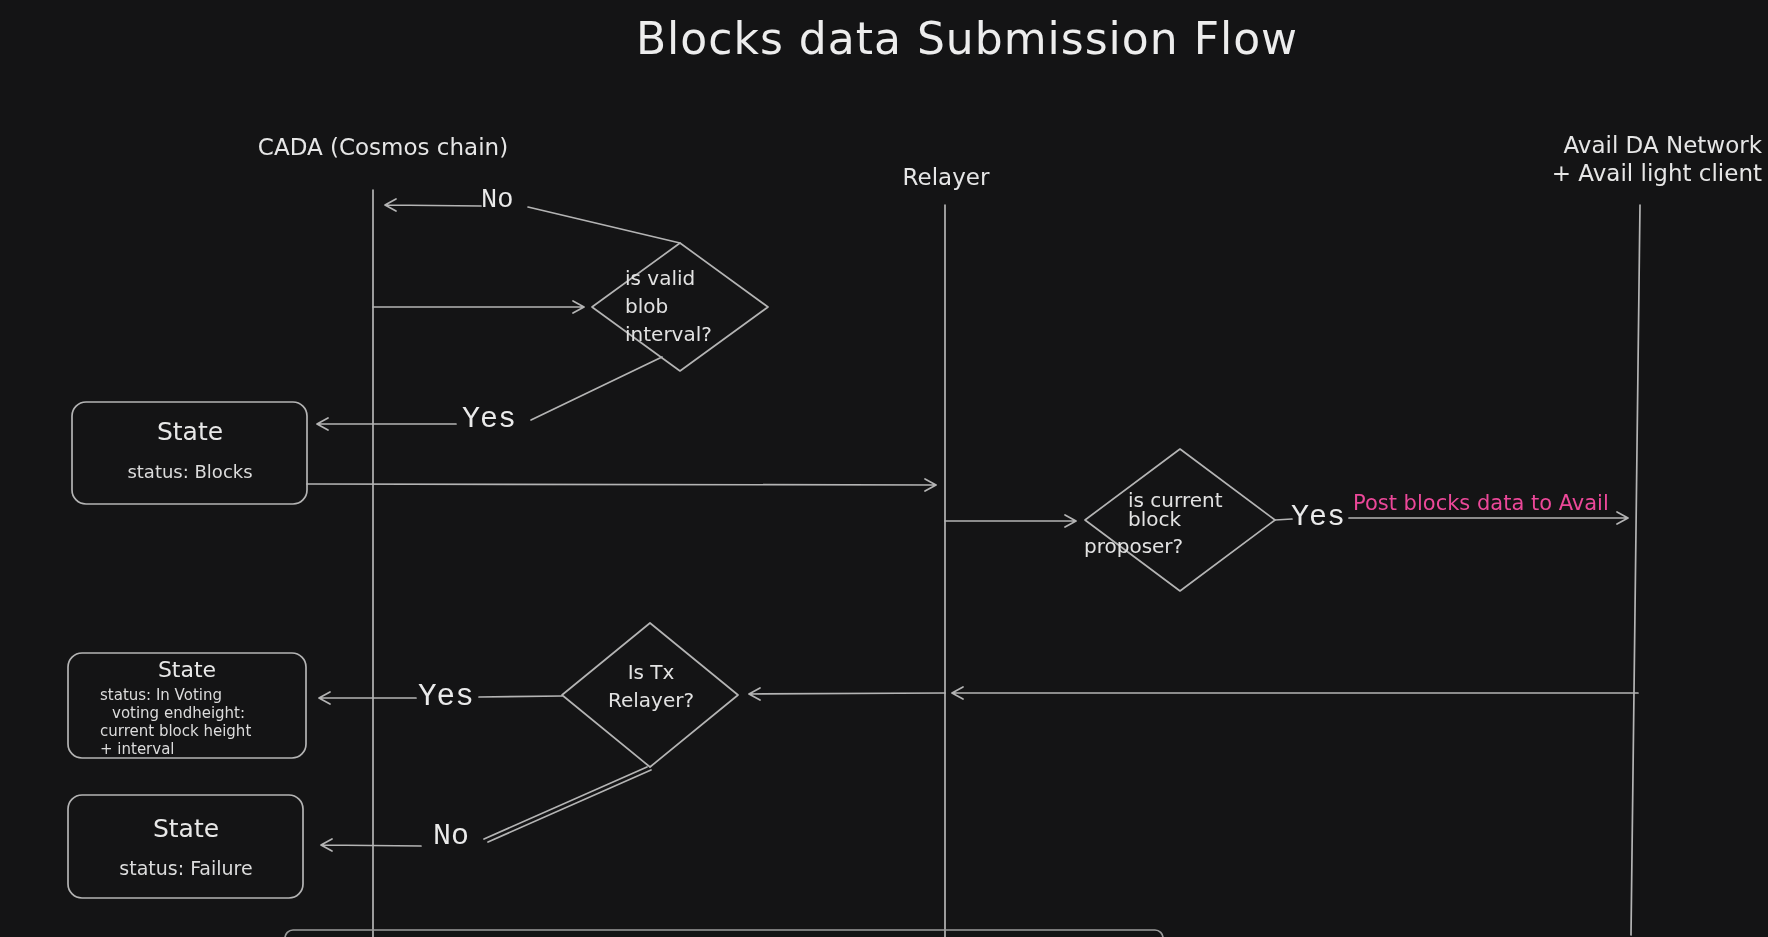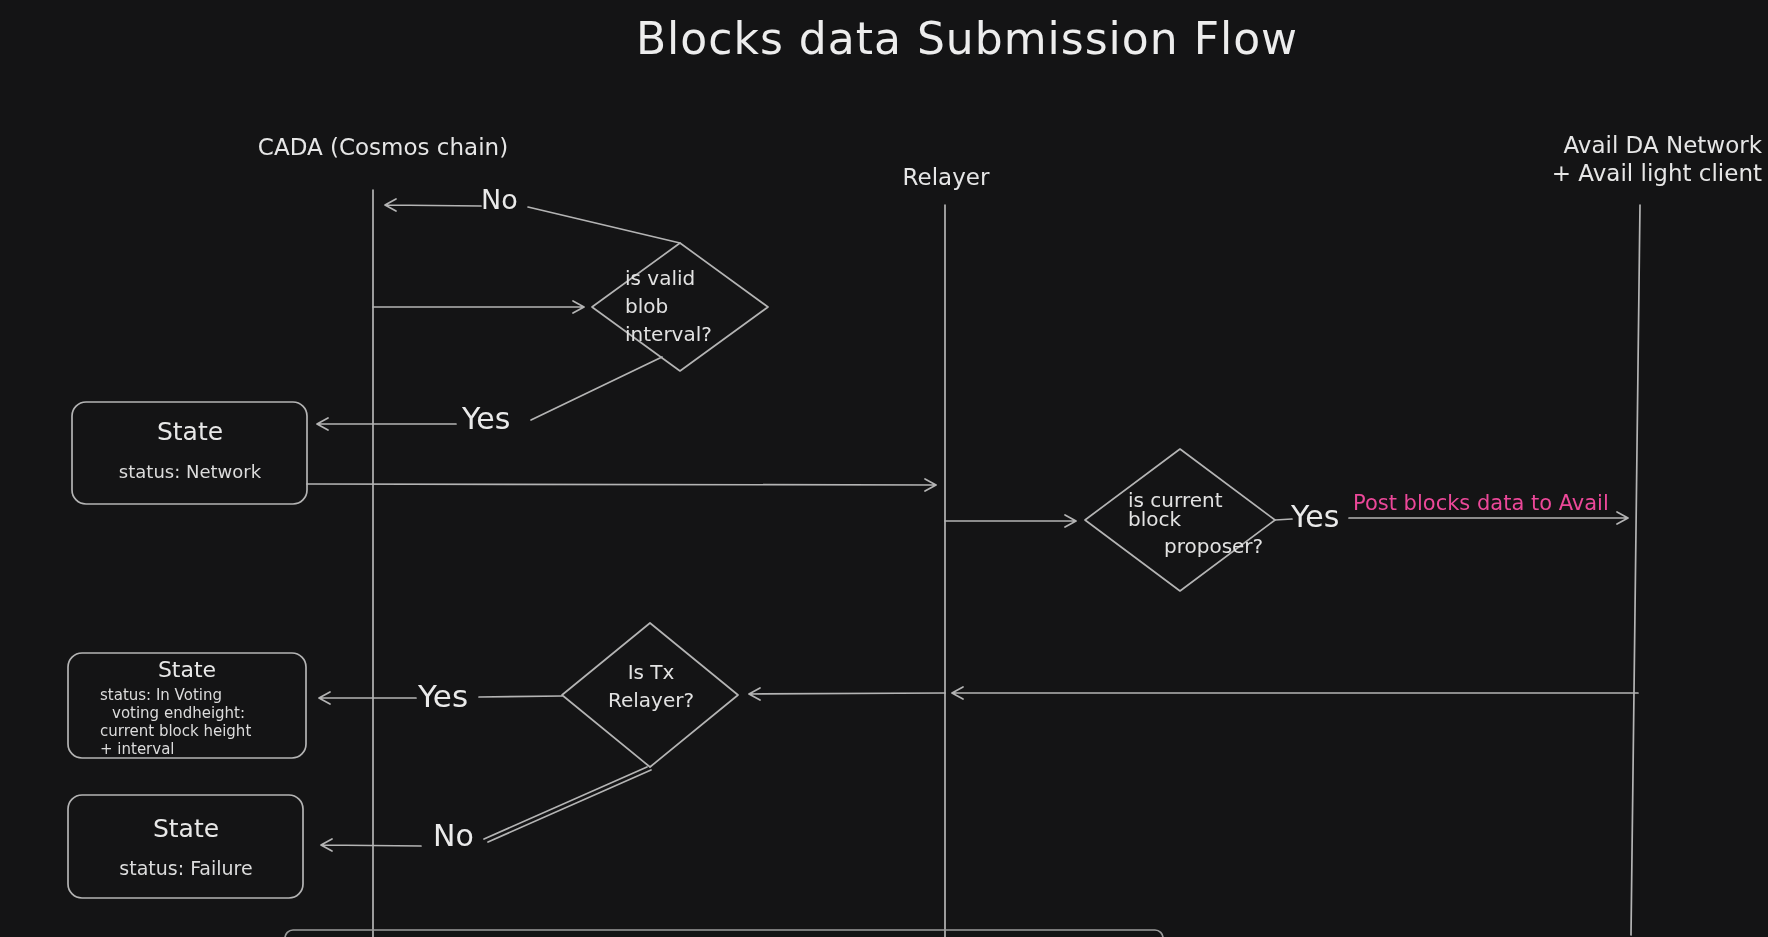--- a/index.html
+++ b/index.html
@@ -3,21 +3,21 @@
 <meta charset="utf-8">
 <style>
   html,body{margin:0;padding:0;background:#131314;}
   #canvas{position:relative;width:1768px;height:937px;background:#141415;overflow:hidden;
           font-family:"DejaVu Sans",sans-serif;}
   svg.layer{position:absolute;left:0;top:0;}
   .lbl{position:absolute;color:#e2e2e2;white-space:nowrap;line-height:1.2;}
   .title{font-size:44px;color:#ededed;letter-spacing:1px;}
   .actor{font-size:23px;color:#e6e6e6;}
   .decision-text{font-size:20px;color:#e2e2e2;}
-  .edge{font-size:29px;color:#eaeaea;}
+  .edge{font-size:29px;color:#eaeaea;font-family:Liberation Mono, monospace;}
   .small-edge{font-size:21px;color:#ec4899;}
   .state-title{font-size:25px;color:#e8e8e8;}
   .state-line{font-size:18px;color:#dcdcdc;}
   .center{transform:translateX(-50%);}
   .right{transform:translateX(-100%);}
 </style>
 </head>
 <body>
 
 <div id="canvas">
@@ -72,27 +72,27 @@
   <div class="lbl actor center" style="left:946px;top:164px;text-align:right;">Relayer</div>
   <div class="lbl actor right" style="left:1762px;top:132px;">Avail DA Network</div>
   <div class="lbl actor right" style="left:1762px;top:160px;">+ Avail light client</div>
 
   <div class="lbl decision-text" style="left:625px;top:266px;">is valid</div>
   <div class="lbl decision-text" style="left:625px;top:294px;">blob</div>
   <div class="lbl decision-text" style="left:625px;top:322px;">interval?</div>
 
   <div class="lbl decision-text" style="left:1128px;top:488px;">is current</div>
   <div class="lbl decision-text" style="left:1128px;top:507px;">block</div>
-  <div class="lbl decision-text" style="left:1164px;top:534px;">proposer?</div>
+  <div class="lbl decision-text" style="left:1084px;top:534px;">proposer?</div>
 
   <div class="lbl decision-text center" style="left:651px;top:660px;">Is Tx</div>
   <div class="lbl decision-text center" style="left:651px;top:688px;">Relayer?</div>
 
   <div class="lbl state-title center" style="left:190px;top:417px;">State</div>
-  <div class="lbl state-line center" style="left:190px;top:461px;">status: Network</div>
+  <div class="lbl state-line center" style="left:190px;top:461px;">status: Blocks</div>
 
   <div class="lbl state-title center" style="left:187px;top:657px;font-size:22px;">State</div>
   <div class="lbl state-line" style="left:100px;top:686px;font-size:15px;">status: In Voting</div>
   <div class="lbl state-line" style="left:112px;top:704px;font-size:15px;text-align:center;">voting endheight:</div>
   <div class="lbl state-line" style="left:100px;top:722px;font-size:15px;">current block height</div>
   <div class="lbl state-line" style="left:100px;top:740px;font-size:15px;">+ interval</div>
 
   <div class="lbl state-title center" style="left:186px;top:814px;">State</div>
   <div class="lbl state-line center" style="left:186px;top:857px;font-size:19px;">status: Failure</div>
 

